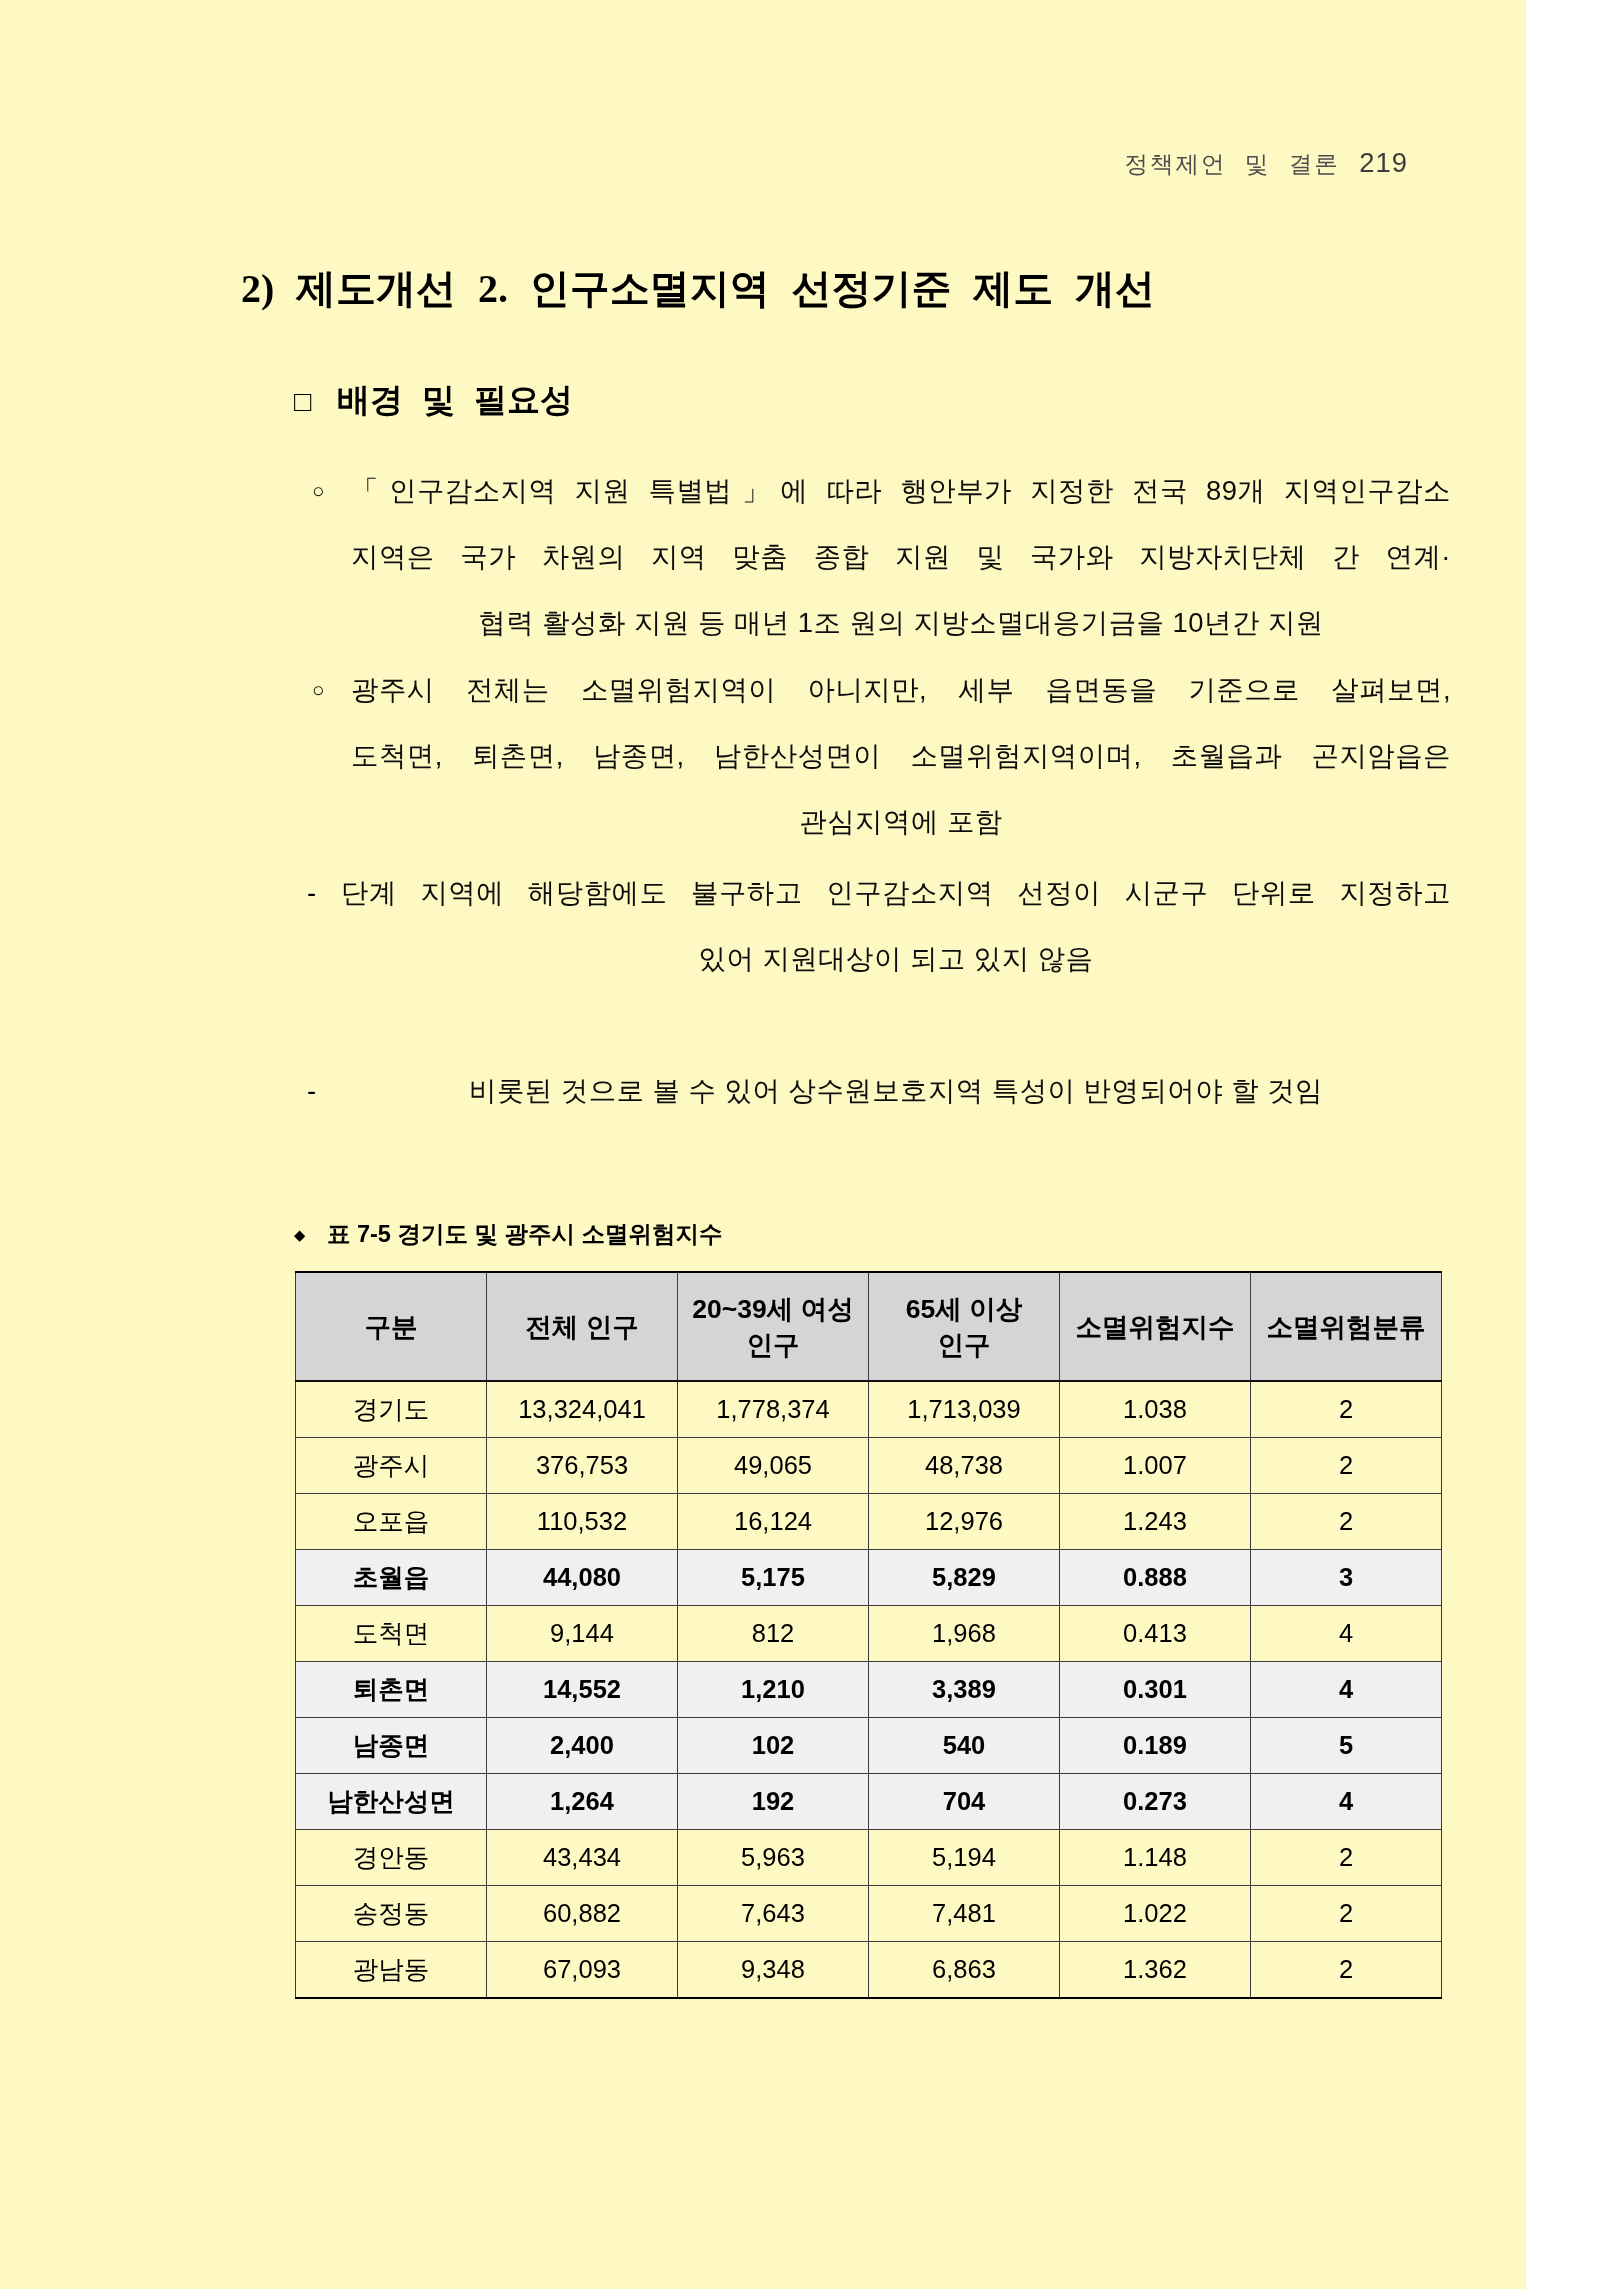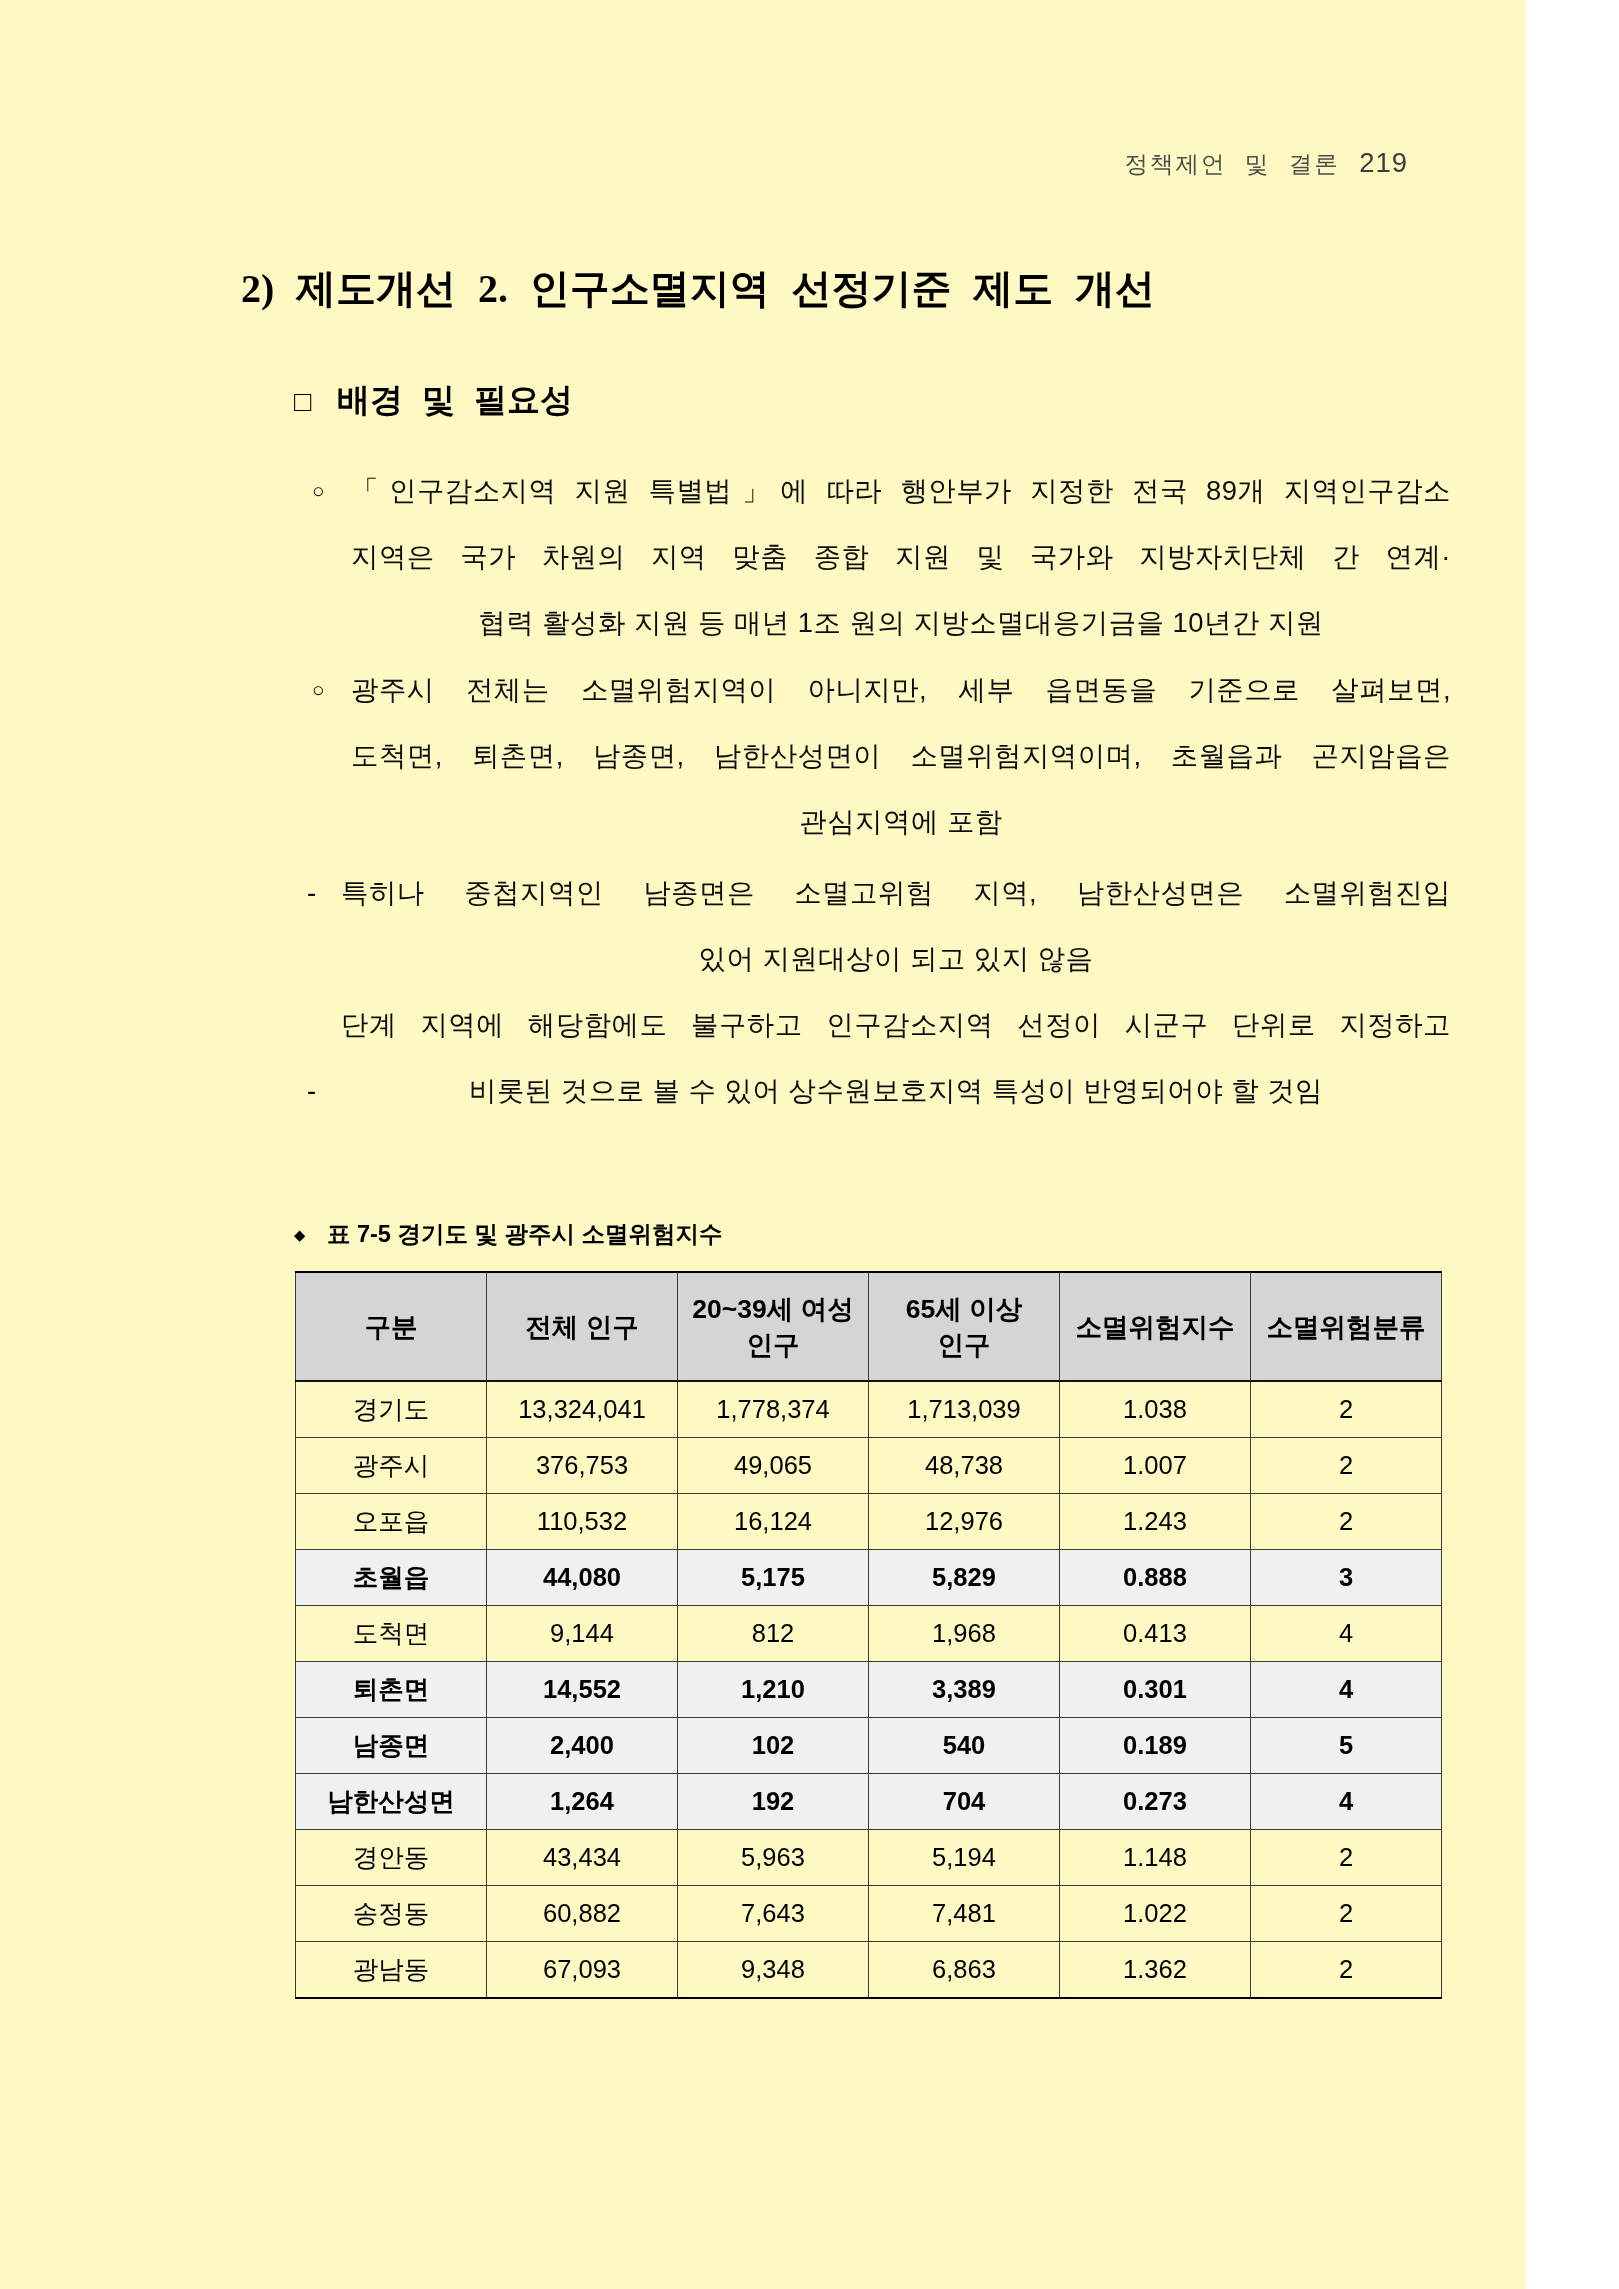--- a/index.html
+++ b/index.html
@@ -92,23 +92,22 @@
     <div class="lines">
         <div class="line just">광주시 전체는 소멸위험지역이 아니지만, 세부 읍면동을 기준으로 살펴보면,</div>
         <div class="line just">도척면, 퇴촌면, 남종면, 남한산성면이 소멸위험지역이며, 초월읍과 곤지암읍은</div>
         <div class="line">관심지역에 포함</div>
       </div>
   </div>
 
   <div class="para dash" style="top:860px;">
     <span class="marker">-</span>
     <div class="lines">
-        <div class="line just">특히나 중첩지역인 남종면은 소멸고위험 지역, 남한산성면은 소멸위험진입</div>
+        <div class="line just">단계 지역에 해당함에도 불구하고 인구감소지역 선정이 시군구 단위로 지정하고</div>
         <div class="line">있어 지원대상이 되고 있지 않음</div>
-        <div class="line just">단계 지역에 해당함에도 불구하고 인구감소지역 선정이 시군구 단위로 지정하고</div>
       </div>
   </div>
 
   <div class="para dash" style="top:1058px;">
     <span class="marker">-</span>
     <div class="lines">
         <div class="line">비롯된 것으로 볼 수 있어 상수원보호지역 특성이 반영되어야 할 것임</div>
       </div>
   </div>
 

